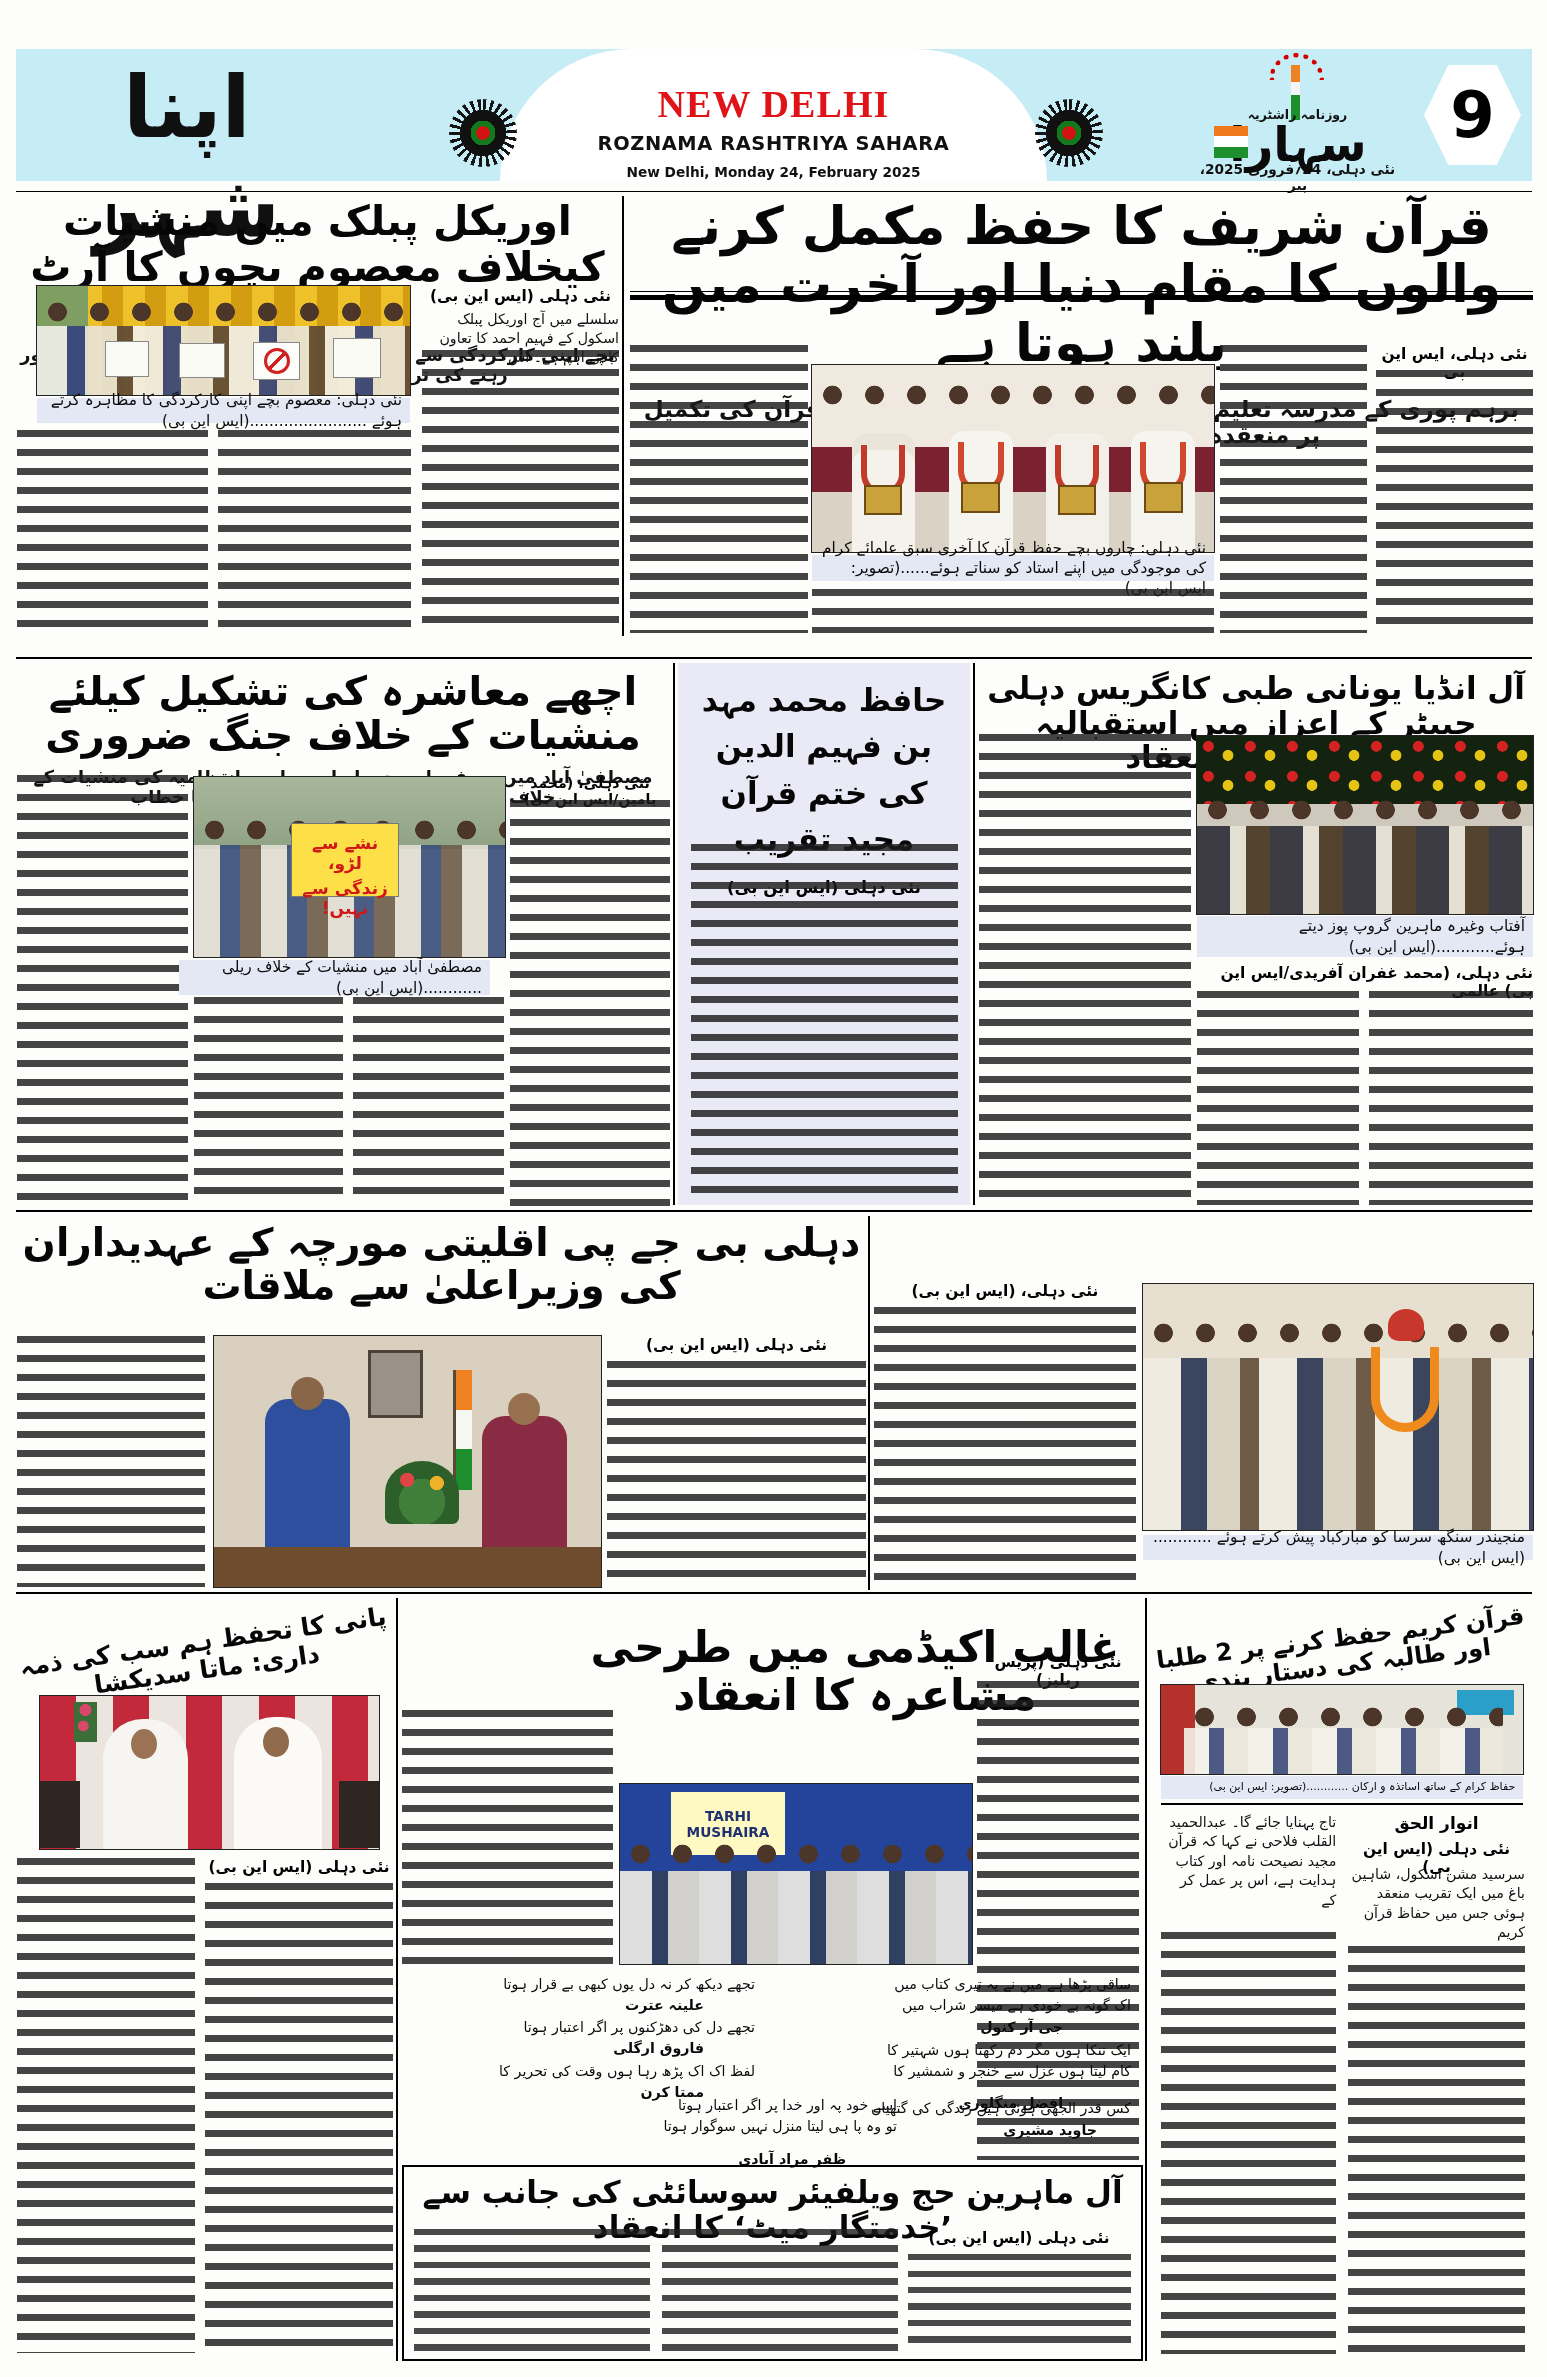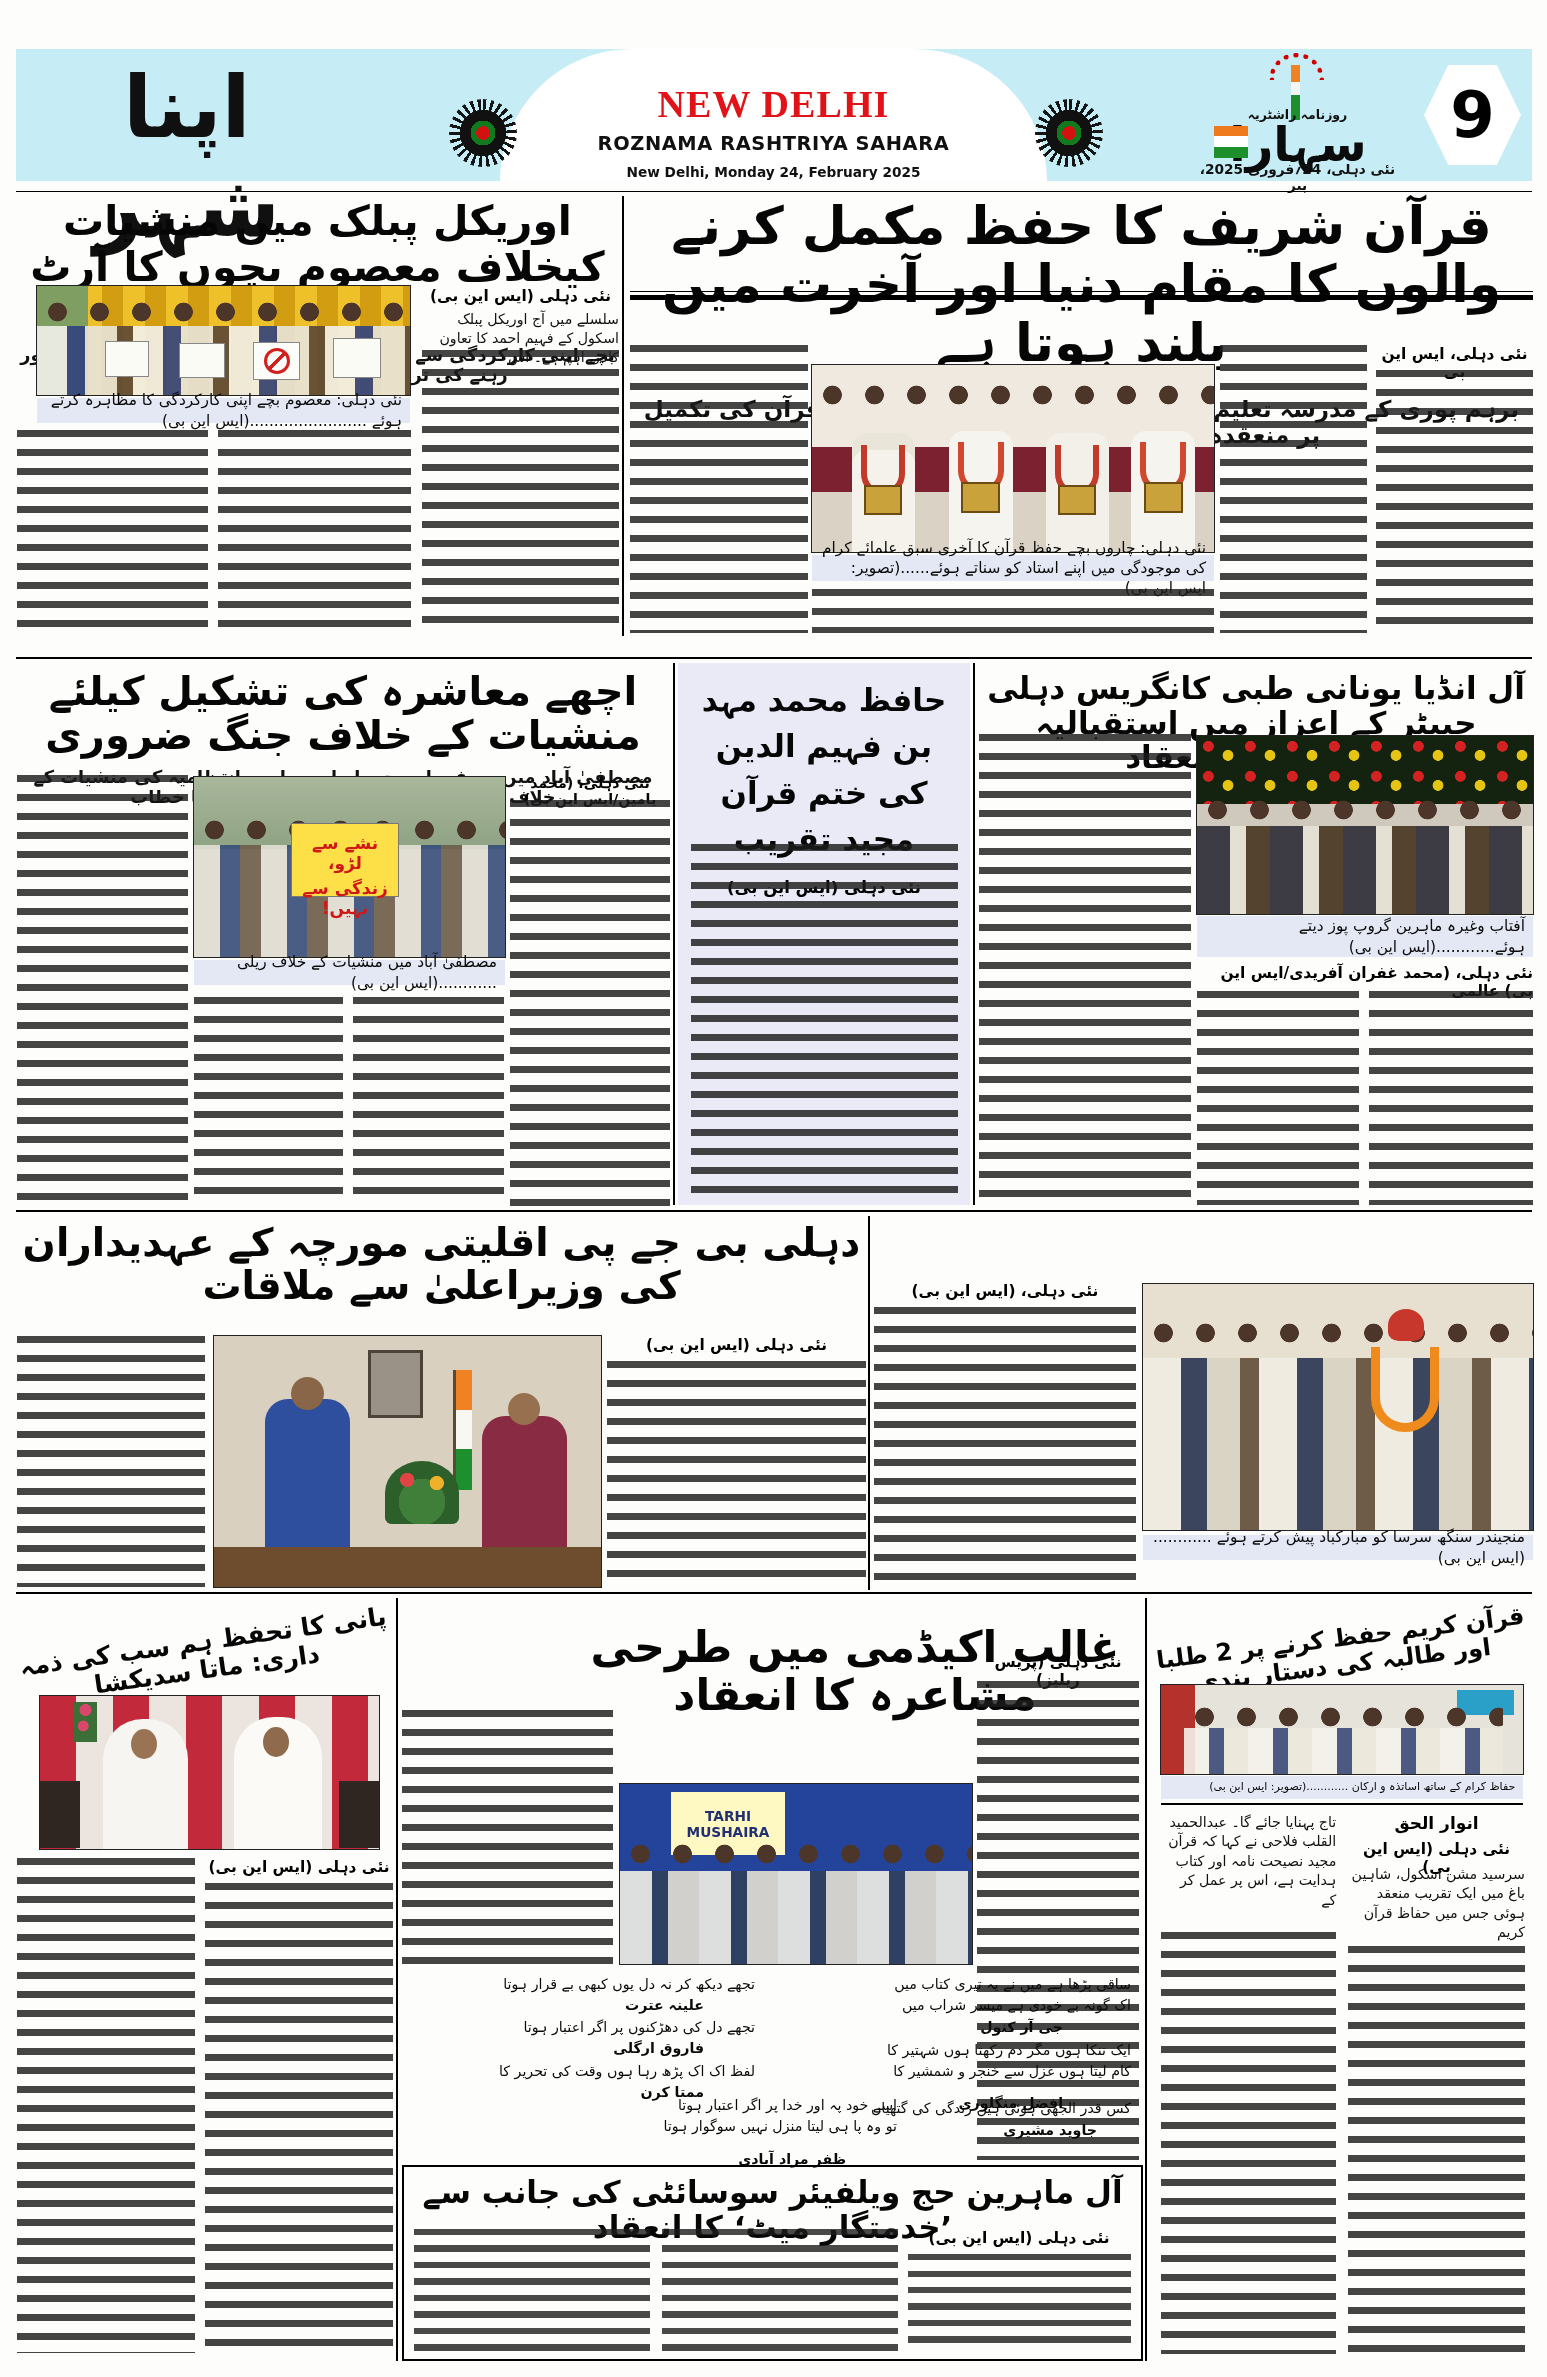--- a/index.html
+++ b/index.html
@@ -141,21 +141,21 @@
 
     <div class="photo" style="left:177px; top:114px; width:311px; height:180px;">
       <div class="abs" style="left:0;top:0;width:100%;height:40%;background:linear-gradient(#a9b79b,#8fa284);"></div>
       <div class="abs headsrow" style="left:0;top:38px;width:100%;height:40px;"></div>
       <div class="abs" style="left:0;top:68px;width:100%;height:112px;background:repeating-linear-gradient(90deg,#e5e2d8 0 26px,#324a7a 26px 46px,#6b5a46 46px 67px);opacity:.85;"></div>
       <div class="abs" style="left:97px;top:46px;width:108px;height:74px;background:#fde047;border:1.7px solid #777; text-align:center;">
         <div style="color:#d01818;font-weight:bold;font-size:17px;margin-top:9px;">نشے سے لڑو،</div>
         <div style="color:#d01818;font-weight:bold;font-size:17px;margin-top:4.6px;">زندگی سے نہیں!</div>
       </div>
     </div>
-    <div class="cap abs" style="left:177px; top:297px; width:311px; height:25px;">مصطفیٰ آباد میں منشیات کے خلاف ریلی ............(ایس این بی)</div>
+    <div class="cap abs" style="left:162px; top:297px; width:311px; height:35px;">مصطفیٰ آباد میں منشیات کے خلاف ریلی ............(ایس این بی)</div>
 
     <div class="abs fill" style="left:177px; top:334px; width:149px; height:209px;"></div>
     <div class="abs fill" style="left:336px; top:334px; width:151px; height:209px;"></div>
   </div>
 
   <div class="abs vr" style="left:673px; top:663px; height:542px;"></div>
 
   <div class="abs lavbg" style="left:678px; top:663px; width:292px; height:542px;">
     <div class="hl" style="font-size:31px; margin:13.7px 10.3px 0 10.3px; line-height:1.5;">حافظ محمد مہد بن فہیم الدین کی ختم قرآن مجید تقریب</div>
     <div class="dl" style="text-align:center; margin-top:15px; font-size:16.5px;">نئی دہلی (ایس این بی)</div>

